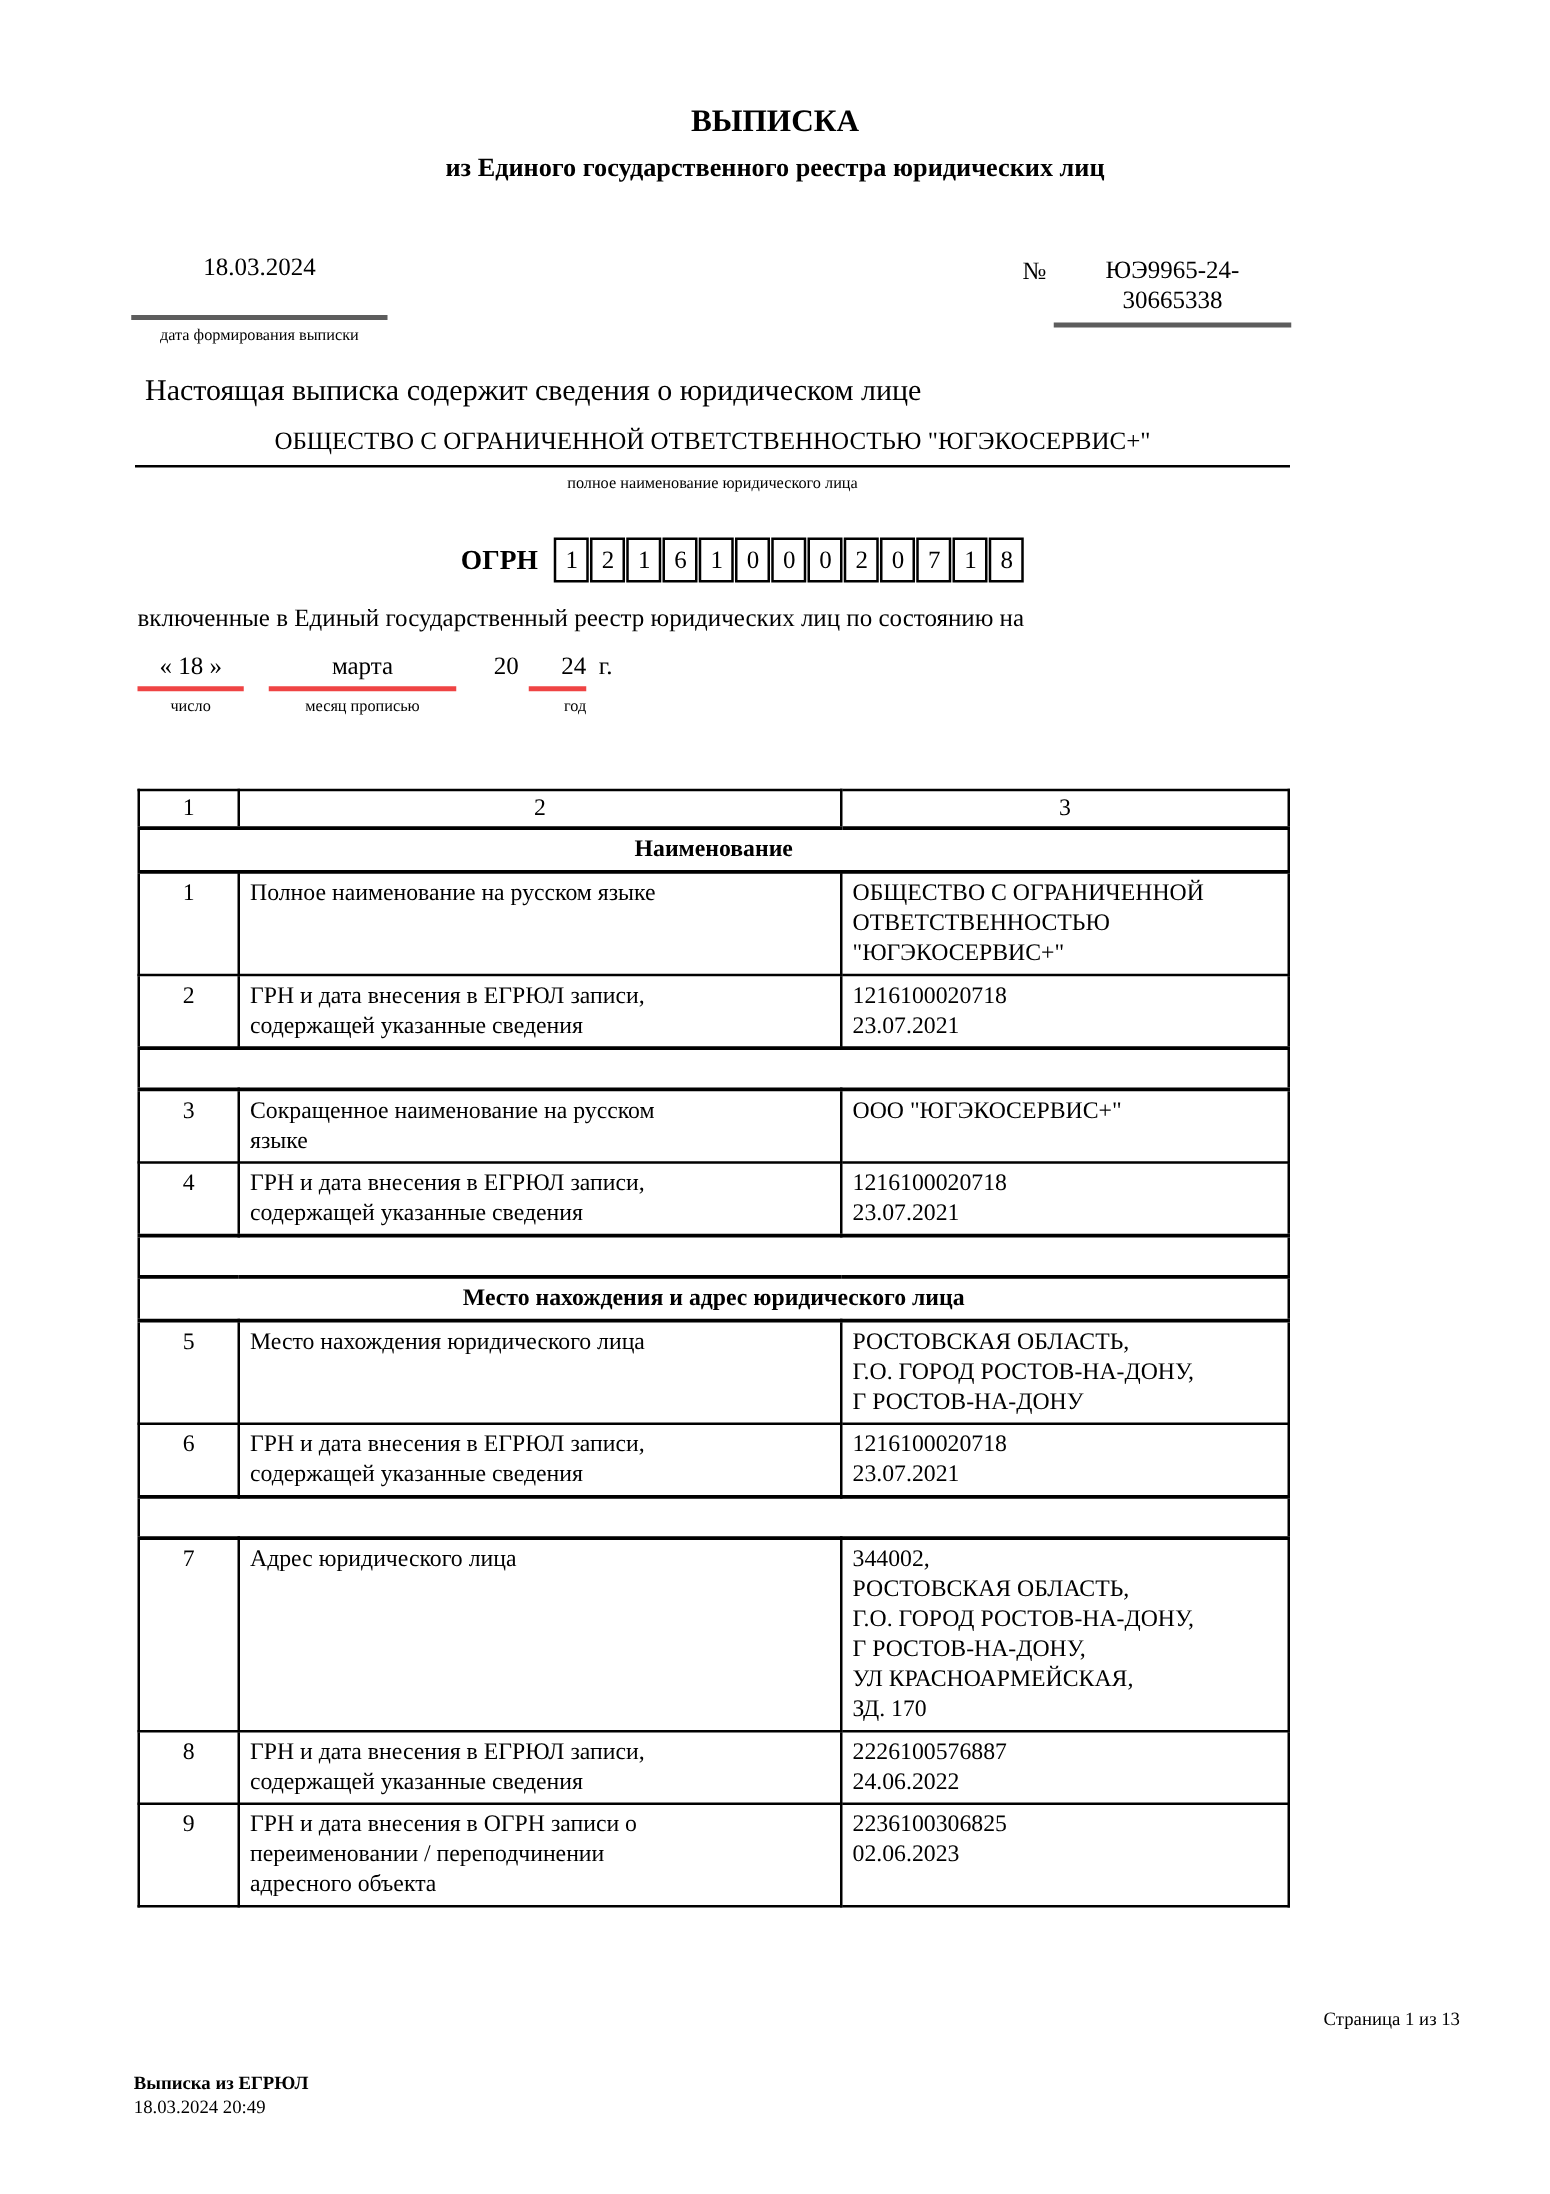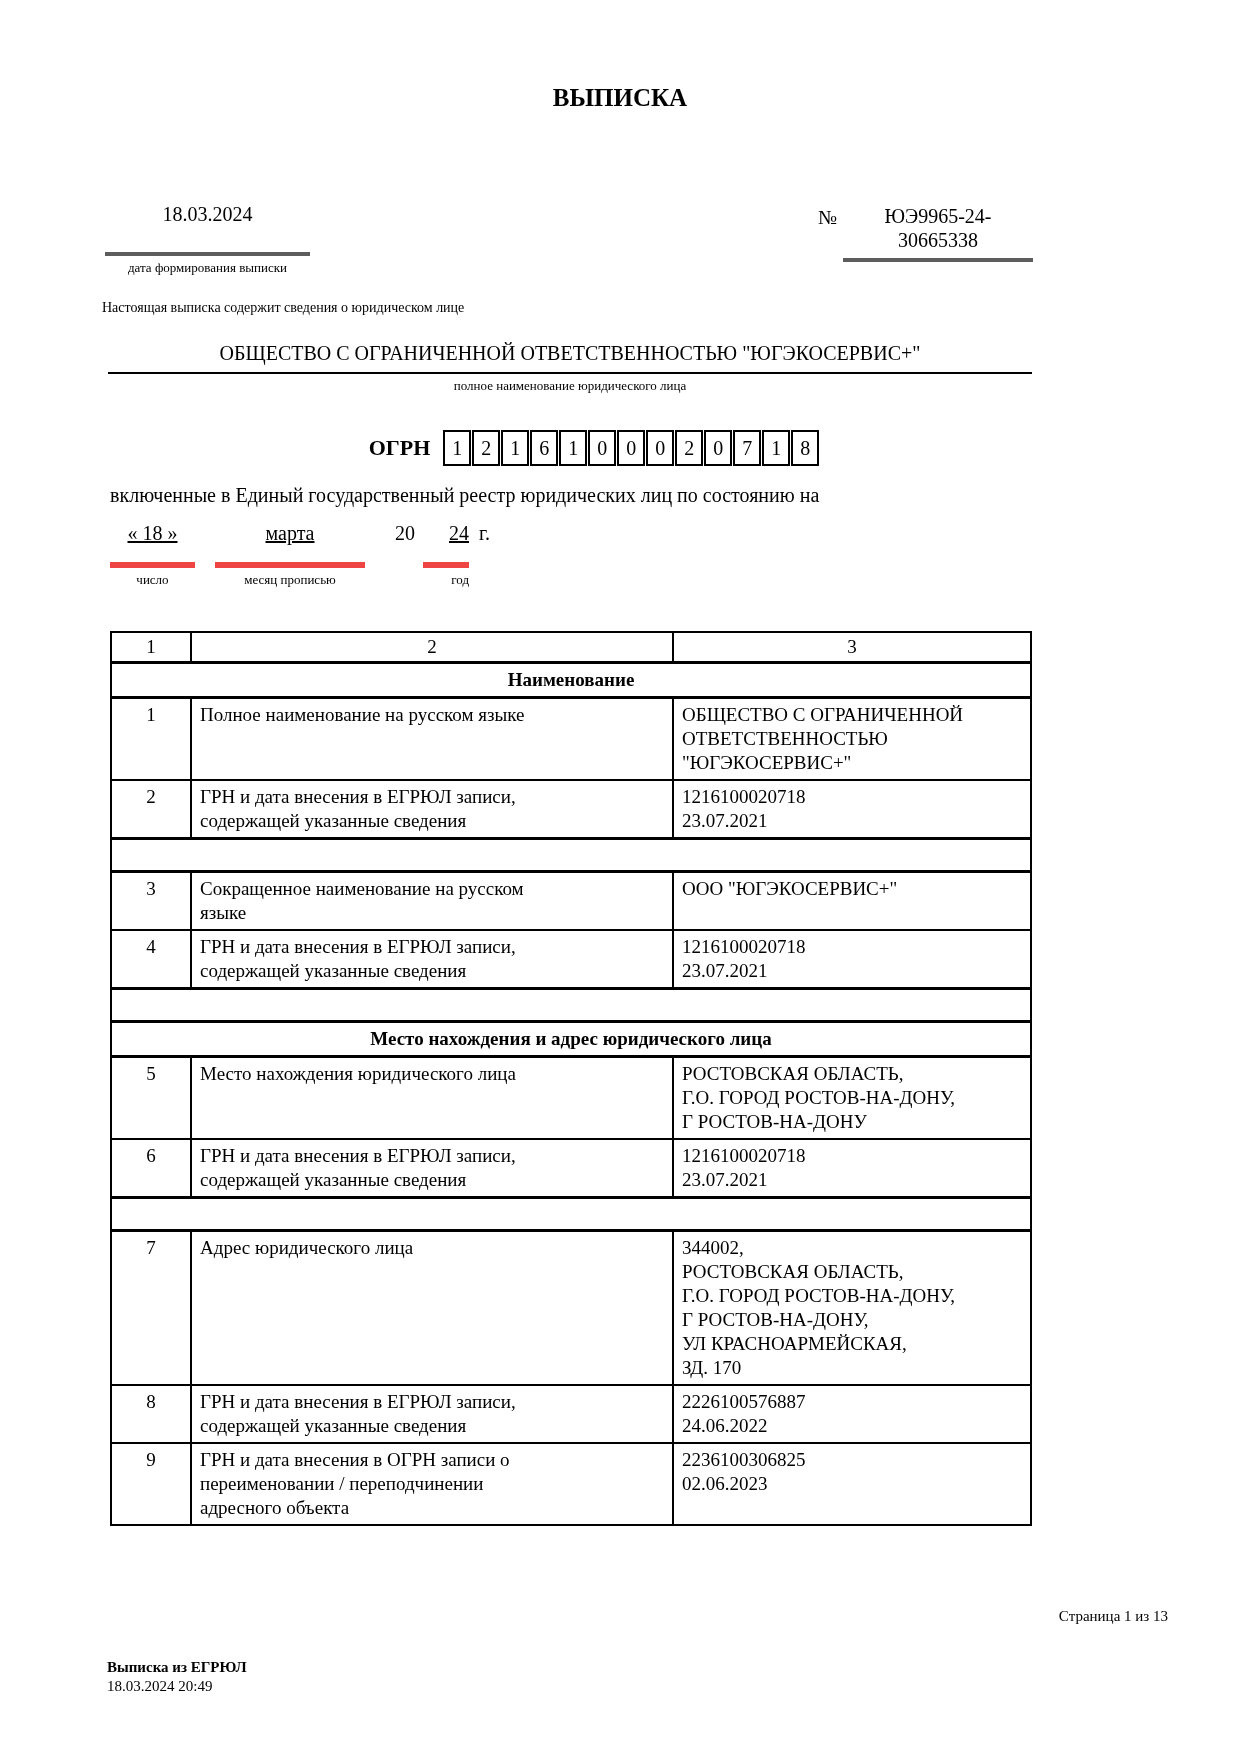--- a/index.html
+++ b/index.html
@@ -28,21 +28,21 @@
   .gray-line { height: 4px; background: #5d5d5d; }
   .small-caption { font-size: 13px; padding-top: 4px; }
 
   .num-sign { position: absolute; left: 818px; top: 206px; font-size: 20px; }
   .number-block { position: absolute; left: 843px; top: 204px; width: 190px; text-align: center; }
   .number-block .num-value {
     display: block; font-size: 20px; line-height: 24px;
     white-space: pre-line; padding-bottom: 6px;
   }
 
-  .intro-text { position: absolute; left: 102px; top: 300px; font-size: 14px; }
+  .intro-text { position: absolute; left: 116px; top: 300px; font-size: 24px; }
 
   .company-block { position: absolute; left: 108px; top: 342px; width: 924px; text-align: center; }
   .company-name { display: block; font-size: 20px; padding-bottom: 7px; border-bottom: 2px solid #000; }
 
   .ogrn-row {
     position: absolute; left: 0; top: 430px; width: 100%;
     display: flex; justify-content: center; align-items: center;
     transform: translateX(-26px);
   }
   .ogrn-label { font-size: 22px; font-weight: bold; margin-right: 13px; }
@@ -52,21 +52,21 @@
     font-size: 20px; display: flex; align-items: center; justify-content: center;
   }
 
   .included-text { position: absolute; left: 110px; top: 484px; font-size: 20px; }
 
   .fillin-row {
     position: absolute; left: 110px; top: 522px;
     display: flex; align-items: flex-start; font-size: 20px;
   }
   .fill-group { text-align: center; }
-  .fill-group .fill-value { display: block; padding-bottom: 17px; border-bottom: 6px solid #ef4444; text-decoration: underline; }
+  .fill-group .fill-value { display: block; padding-bottom: 4px; border-bottom: 4px solid #ef4444; }
   .fg-day { width: 85px; }
   .fg-month { width: 150px; margin-left: 20px; }
   .fg-20 { margin-left: 30px; }
   .fg-year { width: 46px; margin-left: 8px; text-align: right; }
   .fg-suffix { margin-left: 10px; }
 
   
   .registry-table {
     position: absolute; left: 110px; top: 631px; width: 920px;
     border-collapse: collapse; font-size: 19px; line-height: 24px;
@@ -88,20 +88,21 @@
   .footer-doc-type { font-weight: bold; }
   .footer-ogrn { position: absolute; left: 0; top: 1677px; width: 100%; text-align: center; font-size: 15px; }
   .footer-page { position: absolute; right: 72px; top: 1608px; font-size: 15px; }
 </style>
 </head>
 <body>
 
 <div class="page">
 
   <div class="doc-title">ВЫПИСКА</div>
+  <div class="doc-subtitle">из Единого государственного реестра юридических лиц</div>
 
   <div class="date-block">
     <span class="fill-value">18.03.2024</span>
     <div class="gray-line"></div>
     <div class="small-caption">дата формирования выписки</div>
   </div>
 
   <div class="num-sign">№</div>
   <div class="number-block">
     <span class="num-value">ЮЭ9965-24-

